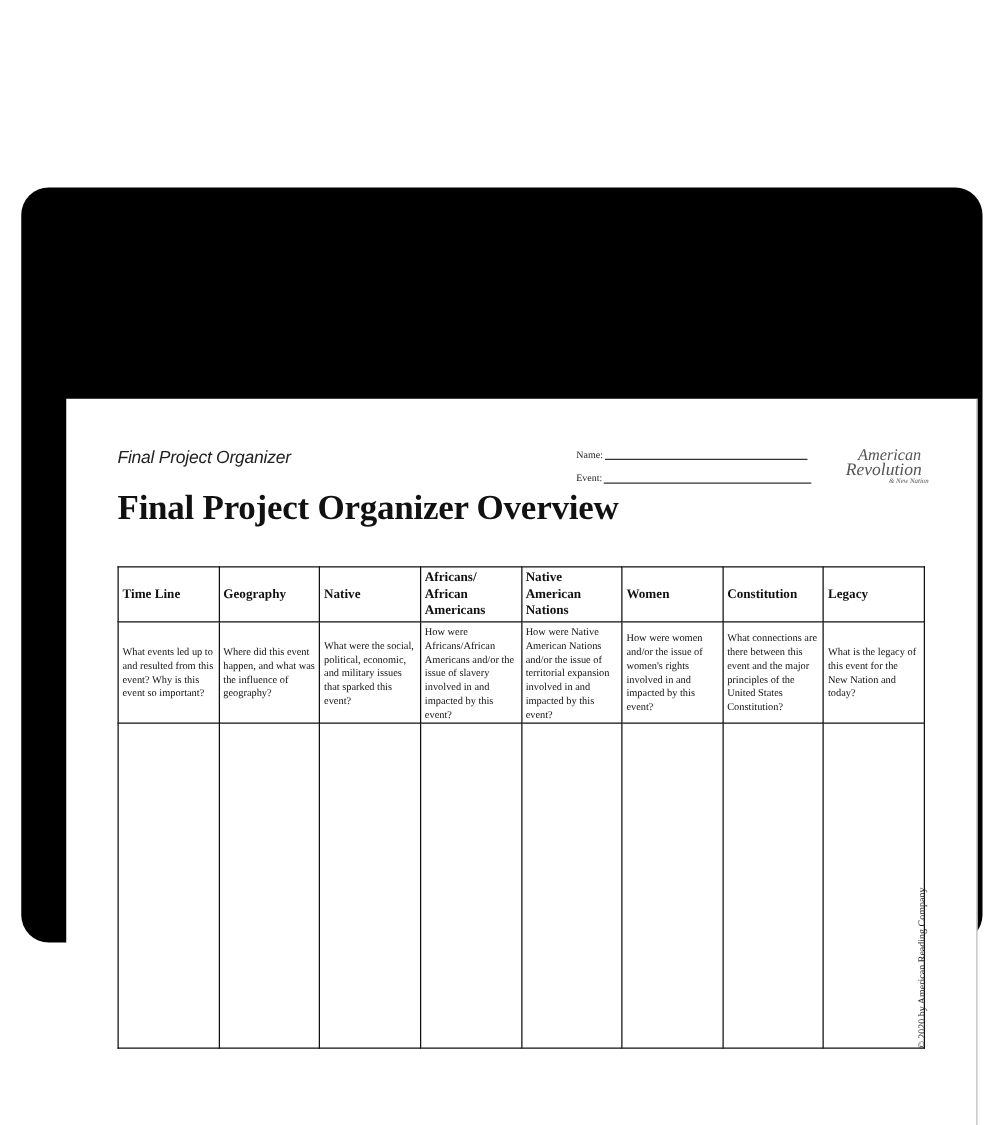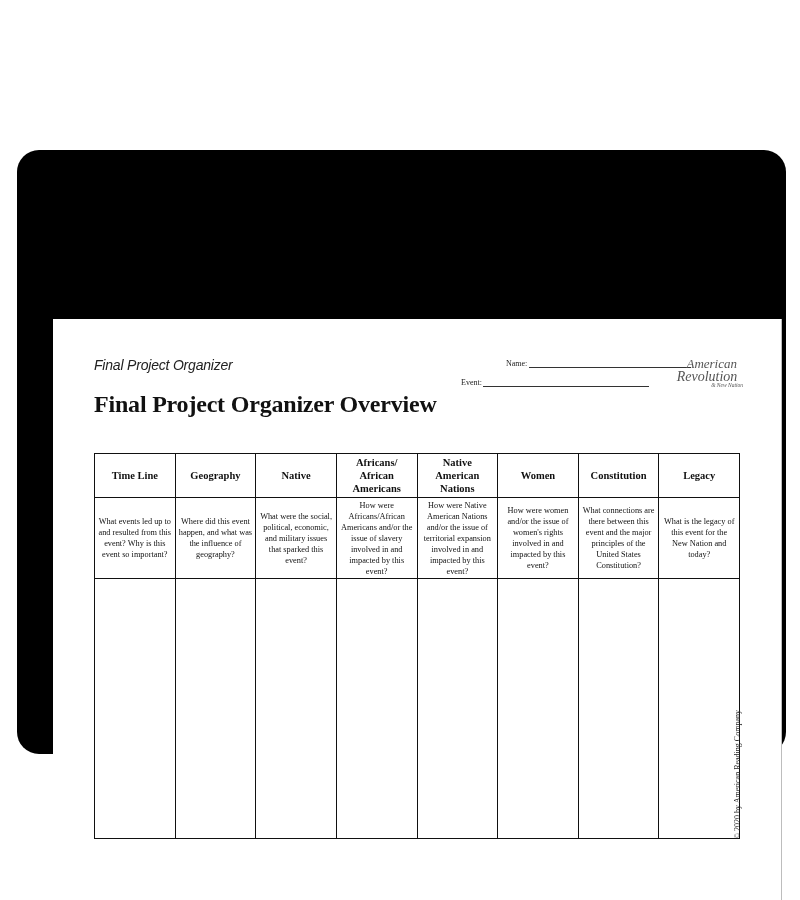--- a/index.html
+++ b/index.html
@@ -51,21 +51,21 @@
     font-size: 8px;
     color: #222;
     display: flex;
     align-items: flex-end;
   }
   .field .line {
     display: inline-block;
     border-bottom: 1px solid #333;
     height: 8px;
   }
-  .field-name { top: 40px; margin-left: 45px; }
+  .field-name { top: 40px; }
   .field-name .line { width: 162px; margin-left: 2px; }
   .field-event { top: 59px; }
   .field-event .line { width: 166px; margin-left: 1px; }
   .logo {
     position: absolute;
     left: 618px;
     top: 38px;
     width: 72px;
     text-align: right;
     font-family: "Liberation Serif", "DejaVu Serif", serif;
@@ -73,21 +73,21 @@
     color: #555;
     line-height: 1;
   }
   .logo .l1 { font-size: 13px; display: block; padding-right: 6px; }
   .logo .l2 { font-size: 14px; display: block; text-align: center; }
   .logo .l3 { font-size: 5.5px; display: block; margin-top: -1px; }
   .main-title {
     position: absolute;
     left: 41px;
     top: 72px;
-    font-size: 24px;
+    font-size: 28px;
     font-weight: bold;
     letter-spacing: -0.2px;
     color: #111;
     white-space: nowrap;
   }
   .intro {
     position: absolute;
     left: 41px;
     top: 104px;
     width: 660px;
@@ -100,21 +100,21 @@
     position: absolute;
     left: 41px;
     top: 134px;
     width: 646px;
     height: 386px;
     border-collapse: collapse;
     table-layout: fixed;
   }
   .organizer th, .organizer td {
     border: 1.4px solid #111;
-    text-align: center;
+    text-align: left;
     vertical-align: middle;
     padding: 0 3px;
   }
   .organizer th {
     height: 43px;
     font-size: 10.5px;
     font-weight: bold;
     line-height: 13px;
   }
   .organizer td.q {

